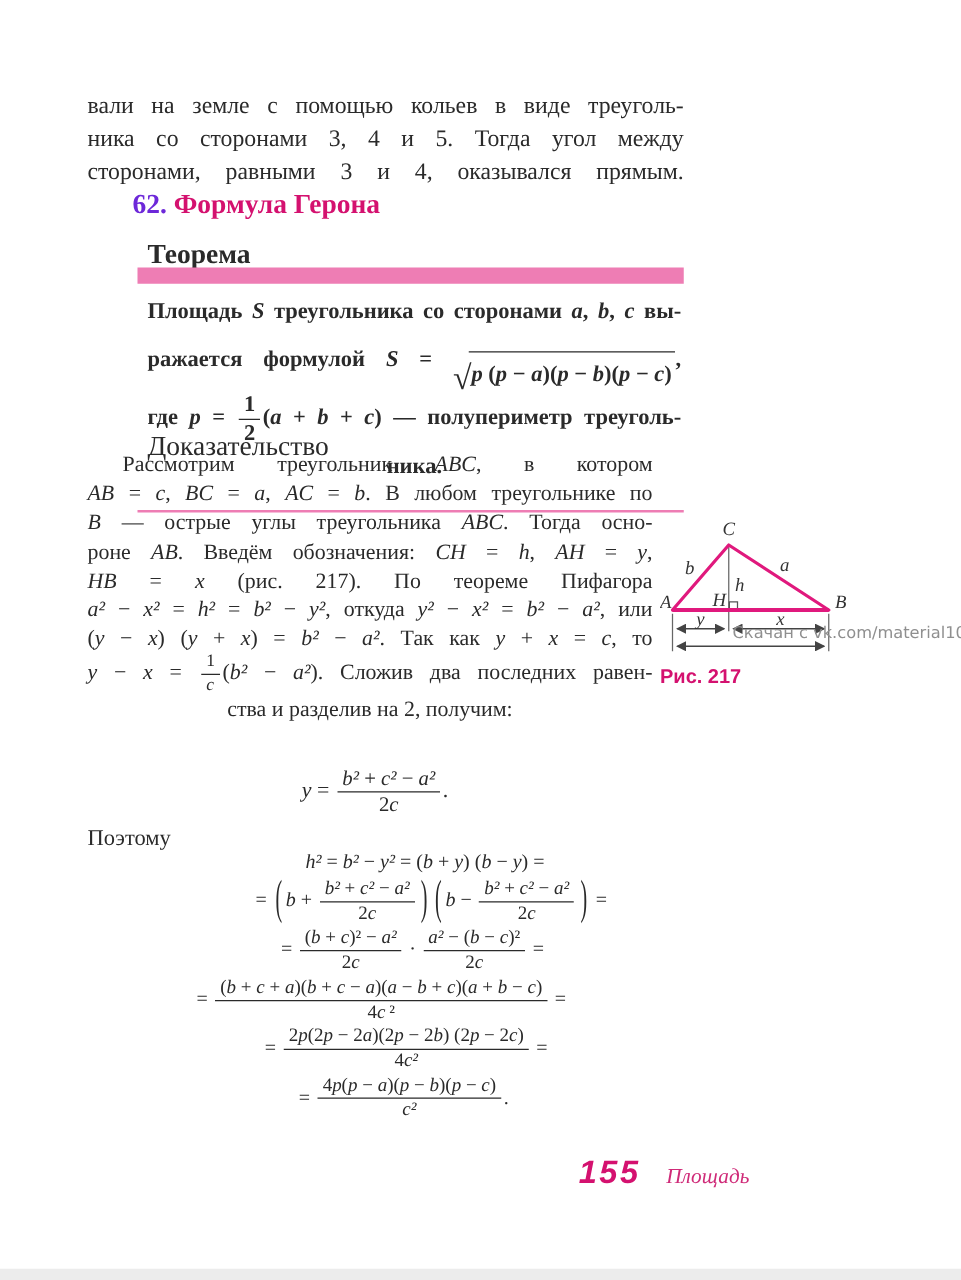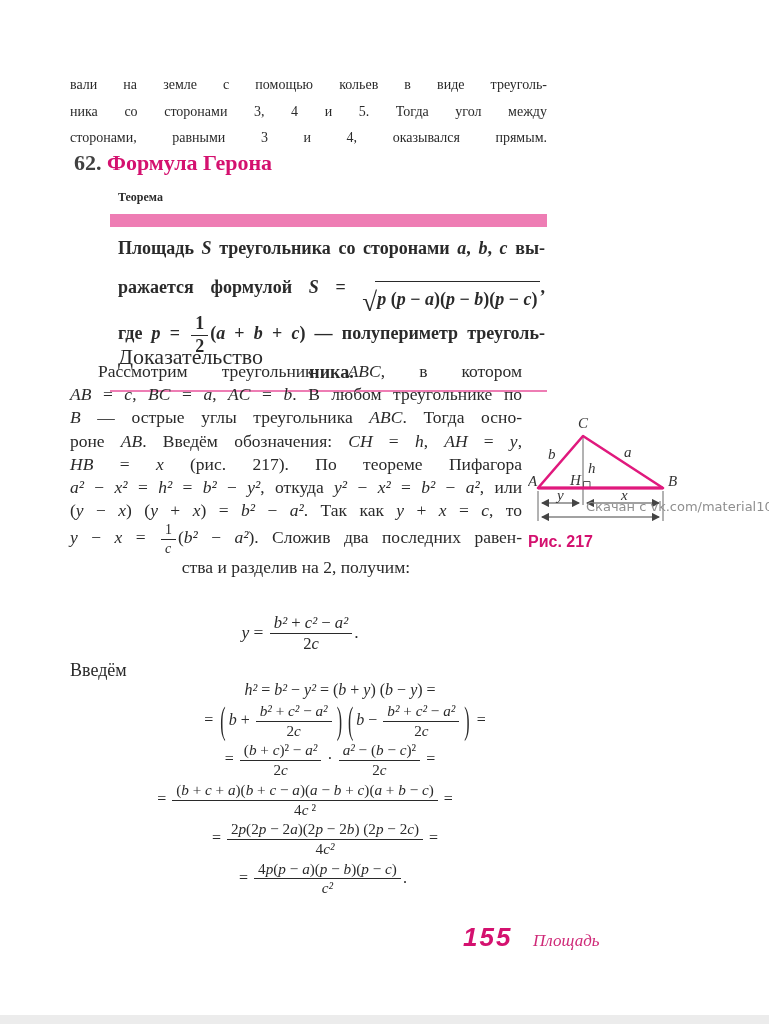--- a/index.html
+++ b/index.html
@@ -23,31 +23,31 @@
   .sqrt .sign{font-size:1.5em;line-height:1;font-style:normal;align-self:flex-end;
               margin-right:-2px;transform:translateY(2px);}
   .sqrt .bar{border-top:1.7px solid currentColor;padding:2px 3px 0 2px;align-self:flex-start;
              margin-top:18px;}
 
   
   .bigp{display:inline-block;transform:scaleY(2.4);vertical-align:middle;margin:0 3px;
         font-weight:400;font-style:normal;}
 
   
-  .intro{position:absolute;left:70px;top:72px;width:477px;font-size:14px;line-height:26.5px;}
+  .intro{position:absolute;left:70px;top:72px;width:477px;font-size:19px;line-height:26.5px;}
 
   .section-head{position:absolute;left:74px;top:150px;font-size:22px;font-weight:bold;}
-  .section-num{color:#404040;}
+  .section-num{color:#6d28d9;margin-left:32px;}
   .section-title{color:#d4116f;}
 
-  .theorem-label{position:absolute;left:118px;top:190px;font-size:12px;font-weight:bold;}
+  .theorem-label{position:absolute;left:118px;top:190px;font-size:22px;font-weight:bold;}
 
   .theorem-box{position:absolute;left:110px;top:214px;width:437px;border-bottom:2px solid #ee7db4;}
   .pink-bar{height:13px;background:#ee7db4;}
-  .theorem-body{padding:6px 2px 3px 8px;font-weight:bold;font-size:18px;}
+  .theorem-body{padding:6px 2px 21px 8px;font-weight:bold;font-size:18px;}
   .theorem-body > div{line-height:30px;}
 
   .proof-label{position:absolute;left:118px;top:344px;font-size:22px;font-weight:normal;}
   .proof-body{position:absolute;left:70px;top:360px;width:452px;font-size:17.5px;}
   .proof-body > div{line-height:23.2px;}
   .proof-body .indent{text-indent:28px;}
   .proof-body .frac{font-size:0.8em;}
 
   .display-formula{position:absolute;left:70px;top:614px;width:460px;font-size:17.5px;}
   .display-formula .inner{width:fit-content;margin:0 auto;}
@@ -129,21 +129,21 @@
     <div class="lline"><span class="rm">ства и разделив на 2, получим:</span></div>
   </div>
 
   <div class="display-formula">
     <div class="inner"><span class="it">y</span><span class="rm"> = </span><span class="frac">
           <span class="num"><span class="it">b²</span><span class="rm"> + </span><span class="it">c²</span><span class="rm"> − </span><span class="it">a²</span></span>
           <span class="den"><span class="rm">2</span><span class="it">c</span></span>
         </span><span class="rm">.</span></div>
   </div>
 
-  <div class="connector">Введём</div>
+  <div class="connector">Поэтому</div>
 
   <div class="equations">
     <div class="eq e1"><span class="it">h²</span><span class="rm"> = </span><span class="it">b²</span><span class="rm"> − </span><span class="it">y²</span><span class="rm"> = (</span><span class="it">b</span><span class="rm"> + </span><span class="it">y</span><span class="rm">) (</span><span class="it">b</span><span class="rm"> − </span><span class="it">y</span><span class="rm">) =</span></div>
     <div class="eq e2"><span class="rm">= </span><span class="bigp">(</span><span class="it">b</span><span class="rm"> + </span><span class="frac">
           <span class="num"><span class="it">b²</span><span class="rm"> + </span><span class="it">c²</span><span class="rm"> − </span><span class="it">a²</span></span>
           <span class="den"><span class="rm">2</span><span class="it">c</span></span>
         </span><span class="bigp">)</span><span class="bigp">(</span><span class="it">b</span><span class="rm"> − </span><span class="frac">
           <span class="num"><span class="it">b²</span><span class="rm"> + </span><span class="it">c²</span><span class="rm"> − </span><span class="it">a²</span></span>
           <span class="den"><span class="rm">2</span><span class="it">c</span></span>
         </span><span class="bigp">)</span><span class="rm"> =</span></div>

